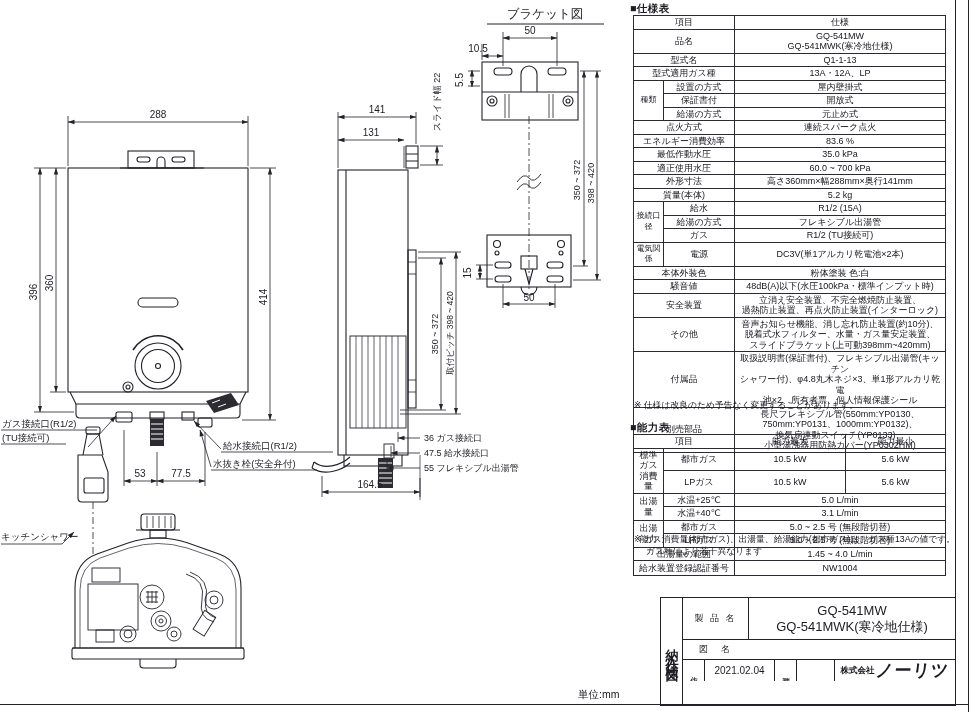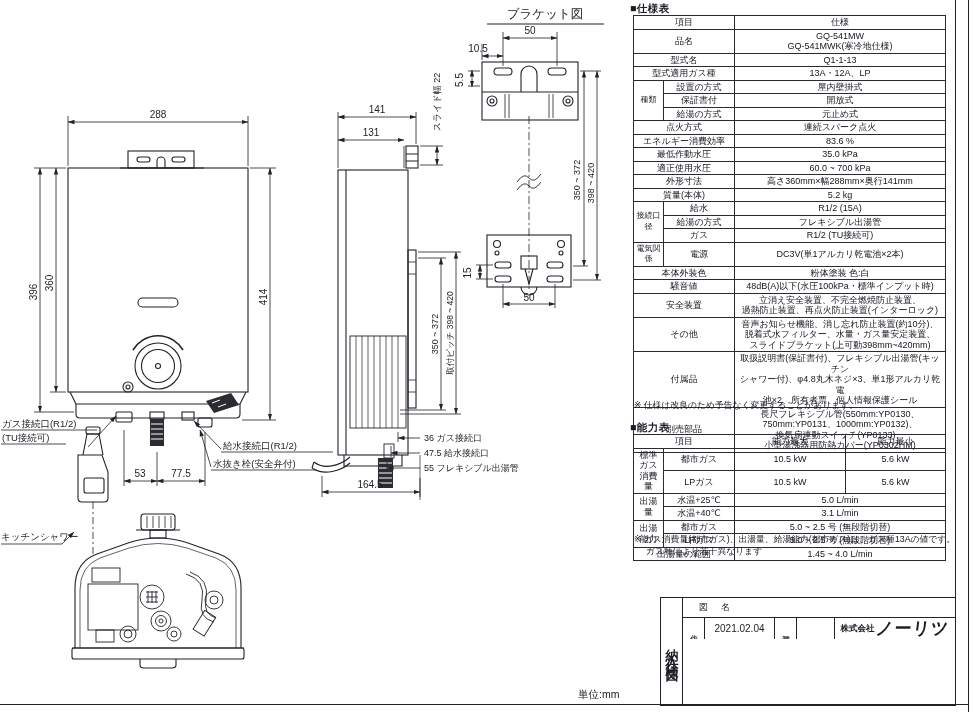--- a/index.html
+++ b/index.html
@@ -421,26 +421,43 @@
     <tr>
       <td colspan="2">出湯量の範囲</td>
       <td colspan="2">1.45 ~ 4.0 L/min</td>
     </tr>
   </tbody>
     </table>
 
   <div class="abs note" style="left:634px;top:534px">※ ガス消費量(都市ガス)、出湯量、給湯能力(都市ガス)は、ガス種13Aの値です。</div>
   <div class="abs note" style="left:646px;top:546px">ガス種により若干異なります</div>
 
+  <table class="abs reg" style="left:633px;top:560px;width:312px">
+    <colgroup>
+        <col style="width:101px">
+        <col style="width:211px">
+      </colgroup>
+    <tbody>
+        <tr>
+      <td>給水装置登録認証番号</td>
+      <td>NW1004</td>
+    </tr>
+  </tbody>
+    </table>
 
   <div class="abs unit-label" style="left:578px;top:688px">単位:mm</div>
 
   <div class="abs tblock" style="left:660px;top:597px;width:294px;height:107px">
     <div class="tb-vert">納入仕様図</div>
     <div class="tb-main">
+      <div class="tb-row" style="height:41px">
+        <div class="tb-cell tb-label" style="width:65px">製 品 名</div>
+        <div class="tb-cell tb-prod" style="flex:1">GQ-541MW
+GQ-541MWK(寒冷地仕様)</div>
+      </div>
       <div class="tb-row" style="height:19px">
         <div class="tb-cell tb-label" style="width:65px">図　名</div>
       </div>
       <div class="tb-row" style="height:21px;border-bottom:none">
         <div class="tb-cell tb-vsmall" style="width:21px">作成</div>
         <div class="tb-cell" style="width:69px;font-size:10px">2021.02.04</div>
         <div class="tb-cell tb-vsmall" style="width:21px">調整</div>
         <div class="tb-cell" style="width:37px"></div>
         <div class="tb-cell logo-wrap" style="flex:1">
           <span class="logo-prefix">株式会社</span>

